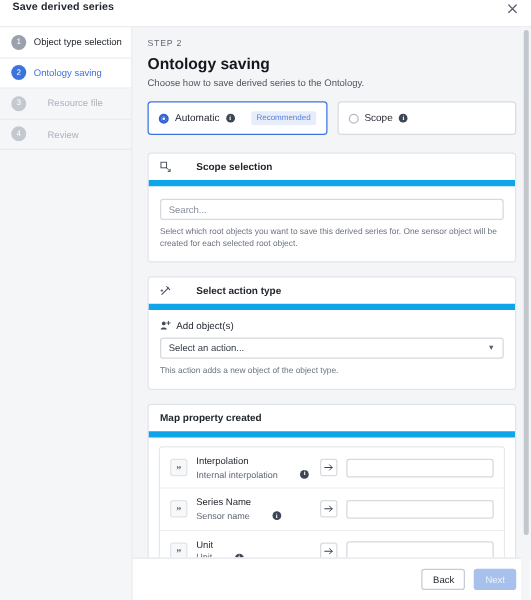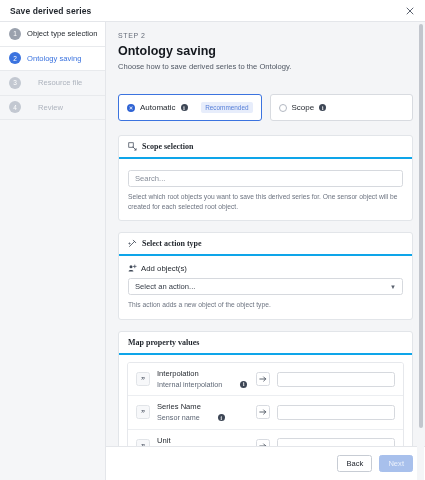--- a/index.html
+++ b/index.html
@@ -11,21 +11,21 @@
   }
   .dialog {
     width: 425px; height: 480px;
     display: flex; flex-direction: column;
     background: #ffffff;
     position: relative;
   }
   
   .titlebar {
     height: 22px; min-height: 22px;
-    display: flex; align-items: center;
+    display: flex; align-items: flex-start;
     padding: 0 8px 0 10px;
     background: #ffffff;
     border-bottom: 1px solid #e4e6ea;
   }
   .titlebar-text {
     font-size: 8.5px; font-weight: bold; color: #1f242b;
     letter-spacing: .1px;
   }
   .titlebar-spacer { flex: 1; }
   .close-icon {
@@ -94,21 +94,20 @@
 
   
   .mode-row { display: flex; gap: 8px; margin-bottom: 14px; }
   .mode-card {
     flex: 1; height: 27px;
     border: 1px solid #d8dbe0; border-radius: 3px;
     background: #ffffff;
     display: flex; align-items: center; gap: 5px;
     padding: 0 8px;
     cursor: pointer;
-    margin-top: 13px;
   }
   .mode-card.selected { border: 1.4px solid #3b73df; }
   .radio {
     width: 8px; height: 8px; min-width: 8px; border-radius: 50%;
     border: 1.3px solid #b2b8c2; background: #fff;
   }
   .radio.on {
     border: 2.2px solid #2f63d4; background: #ffffff;
     box-shadow: inset 0 0 0 1.4px #fff;
     position: relative;
@@ -131,22 +130,22 @@
     font-size: 6.4px; padding: 2px 4px; border-radius: 2px;
   }
 
   
   .panel {
     background: #ffffff;
     border: 1px solid #e2e5e9; border-radius: 3px;
     margin-bottom: 11px;
   }
   .panel-head {
-    display: flex; align-items: center; gap: 5px;
-    padding: 6px 9px; border-bottom: 2px solid #0ea5e9; font-family: Liberation Serif, serif;
+    display: flex; align-items: center; gap: 20px;
+    padding: 6px 9px; border-bottom: 5px solid #0ea5e9;
   }
   .panel-title { font-size: 8px; font-weight: bold; color: #1f242b; }
   .panel-body { padding: 8px 9px 9px 9px; }
 
   .text-input {
     width: 100%; height: 17px;
     border: 1px solid #d6d9de; border-radius: 2.5px;
     background: #ffffff;
     font-size: 7.6px; color: #1f242b;
     padding: 0 6px;
@@ -340,21 +339,21 @@
             <div class="select-box">
               <span>Select an action...</span>
               <span class="caret">▼</span>
             </div>
             <div class="helper">This action adds a new object of the object type.</div>
           </div>
         </div>
 
         <div class="panel">
           <div class="panel-head">
-            <div class="panel-title">Map property values</div>
+            <div class="panel-title">Map property created</div>
           </div>
           <div class="map-body">
             <div class="map-list">
 
               <div class="map-row">
                 <div class="quote-box">”</div>
                 <div class="map-texts">
                   <div class="map-name">Interpolation</div>
                   <div class="map-src">
                     <span>Internal interpolation</span>

